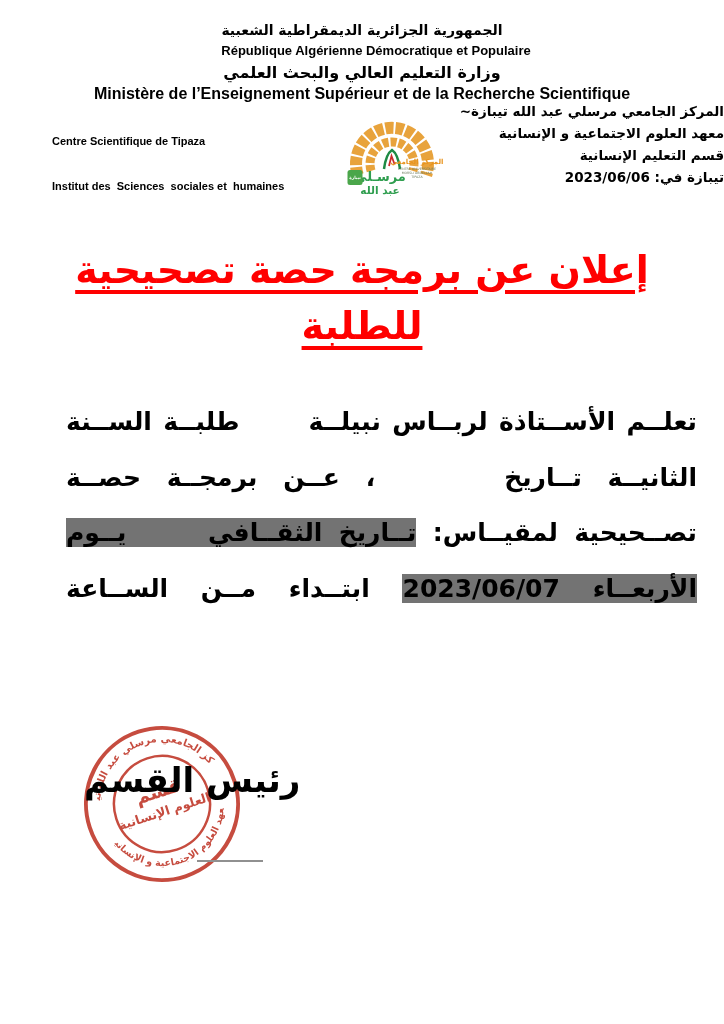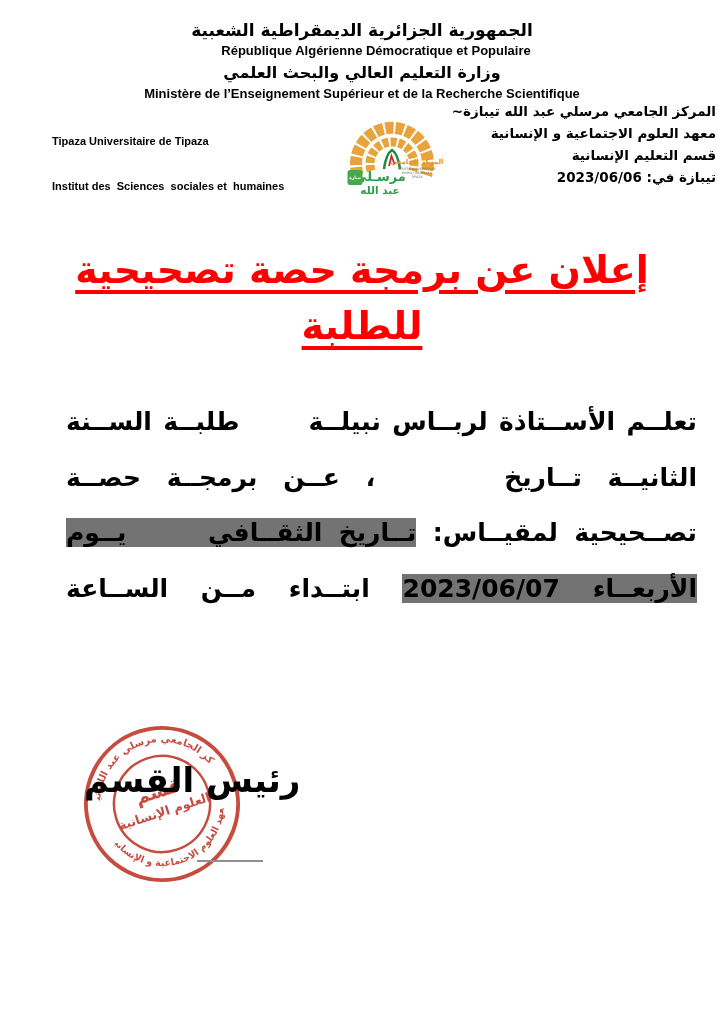--- a/index.html
+++ b/index.html
@@ -3,28 +3,28 @@
 <meta charset="utf-8">
 <style>
   html,body{margin:0;padding:0;background:#e8e8e8;}
   .page{
     position:relative;width:724px;height:1024px;margin:0 auto;
     background:#ffffff;overflow:hidden;color:#000;
     font-family:"DejaVu Sans",sans-serif;
   }
   
   .hdr-center{position:absolute;top:18px;left:0;width:100%;text-align:center;font-weight:bold;}
-  .h-ar1{font-size:17px;line-height:24px;}
+  .h-ar1{font-size:14px;line-height:24px;}
   .h-fr1{font-size:13px;line-height:18px;font-family:"Liberation Sans",sans-serif;padding-left:28px;}
   .h-ar2{font-size:16px;line-height:25px;}
-  .h-fr2{font-size:13px;line-height:18px;font-family:"Liberation Sans",sans-serif;}
+  .h-fr2{font-size:16px;line-height:18px;font-family:"Liberation Sans",sans-serif;}
   
   .hdr-left{position:absolute;left:52px;top:104px;font-family:"Liberation Sans",sans-serif;
             font-weight:bold;font-size:11px;line-height:15px;white-space:pre;}
-  .hdr-right{position:absolute;right:8px;top:100px;direction:rtl;text-align:right;
+  .hdr-right{position:absolute;right:0;top:100px;direction:rtl;text-align:right;
              font-weight:bold;font-size:13.5px;line-height:22px;white-space:nowrap;}
   .logo{position:absolute;left:347px;top:117px;width:100px;height:92px;}
   
   .title{position:absolute;top:242px;left:0;width:100%;text-align:center;direction:rtl;
          font-weight:bold;font-size:38px;line-height:56px;}
   .title .u{text-decoration:underline;text-decoration-thickness:3.5px;text-underline-offset:7px;}
   
   .body{position:absolute;top:394px;left:66px;width:631px;direction:rtl;
         font-weight:bold;font-size:25px;}
   .bline{line-height:55.5px;white-space:pre-wrap;text-align:justify;text-align-last:justify;
@@ -43,21 +43,21 @@
 <div class="page">
 
   <div class="hdr-center">
     <div class="h-ar1">الجمهورية الجزائرية الديمقراطية الشعبية</div>
     <div class="h-fr1">République Algérienne Démocratique et Populaire</div>
     <div class="h-ar2">وزارة التعليم العالي والبحث العلمي</div>
     <div class="h-fr2">Ministère de l’Enseignement Supérieur et de la Recherche Scientifique</div>
   </div>
 
   <div class="hdr-left">
-    <div>Tipaza Universitaire de Tipaza</div>
+    <div>Centre Scientifique de Tipaza</div>
     <div>Institut des  Sciences  sociales et  humaines</div>
   </div>
 
   <div class="hdr-right">
     <div>المركز الجامعي مرسلي عبد الله تيبازة~</div>
     <div>معهد العلوم الاجتماعية و الإنسانية</div>
     <div>قسم التعليم الإنسانية</div>
     <div>تيبازة في: 2023/06/06</div>
   </div>
 

